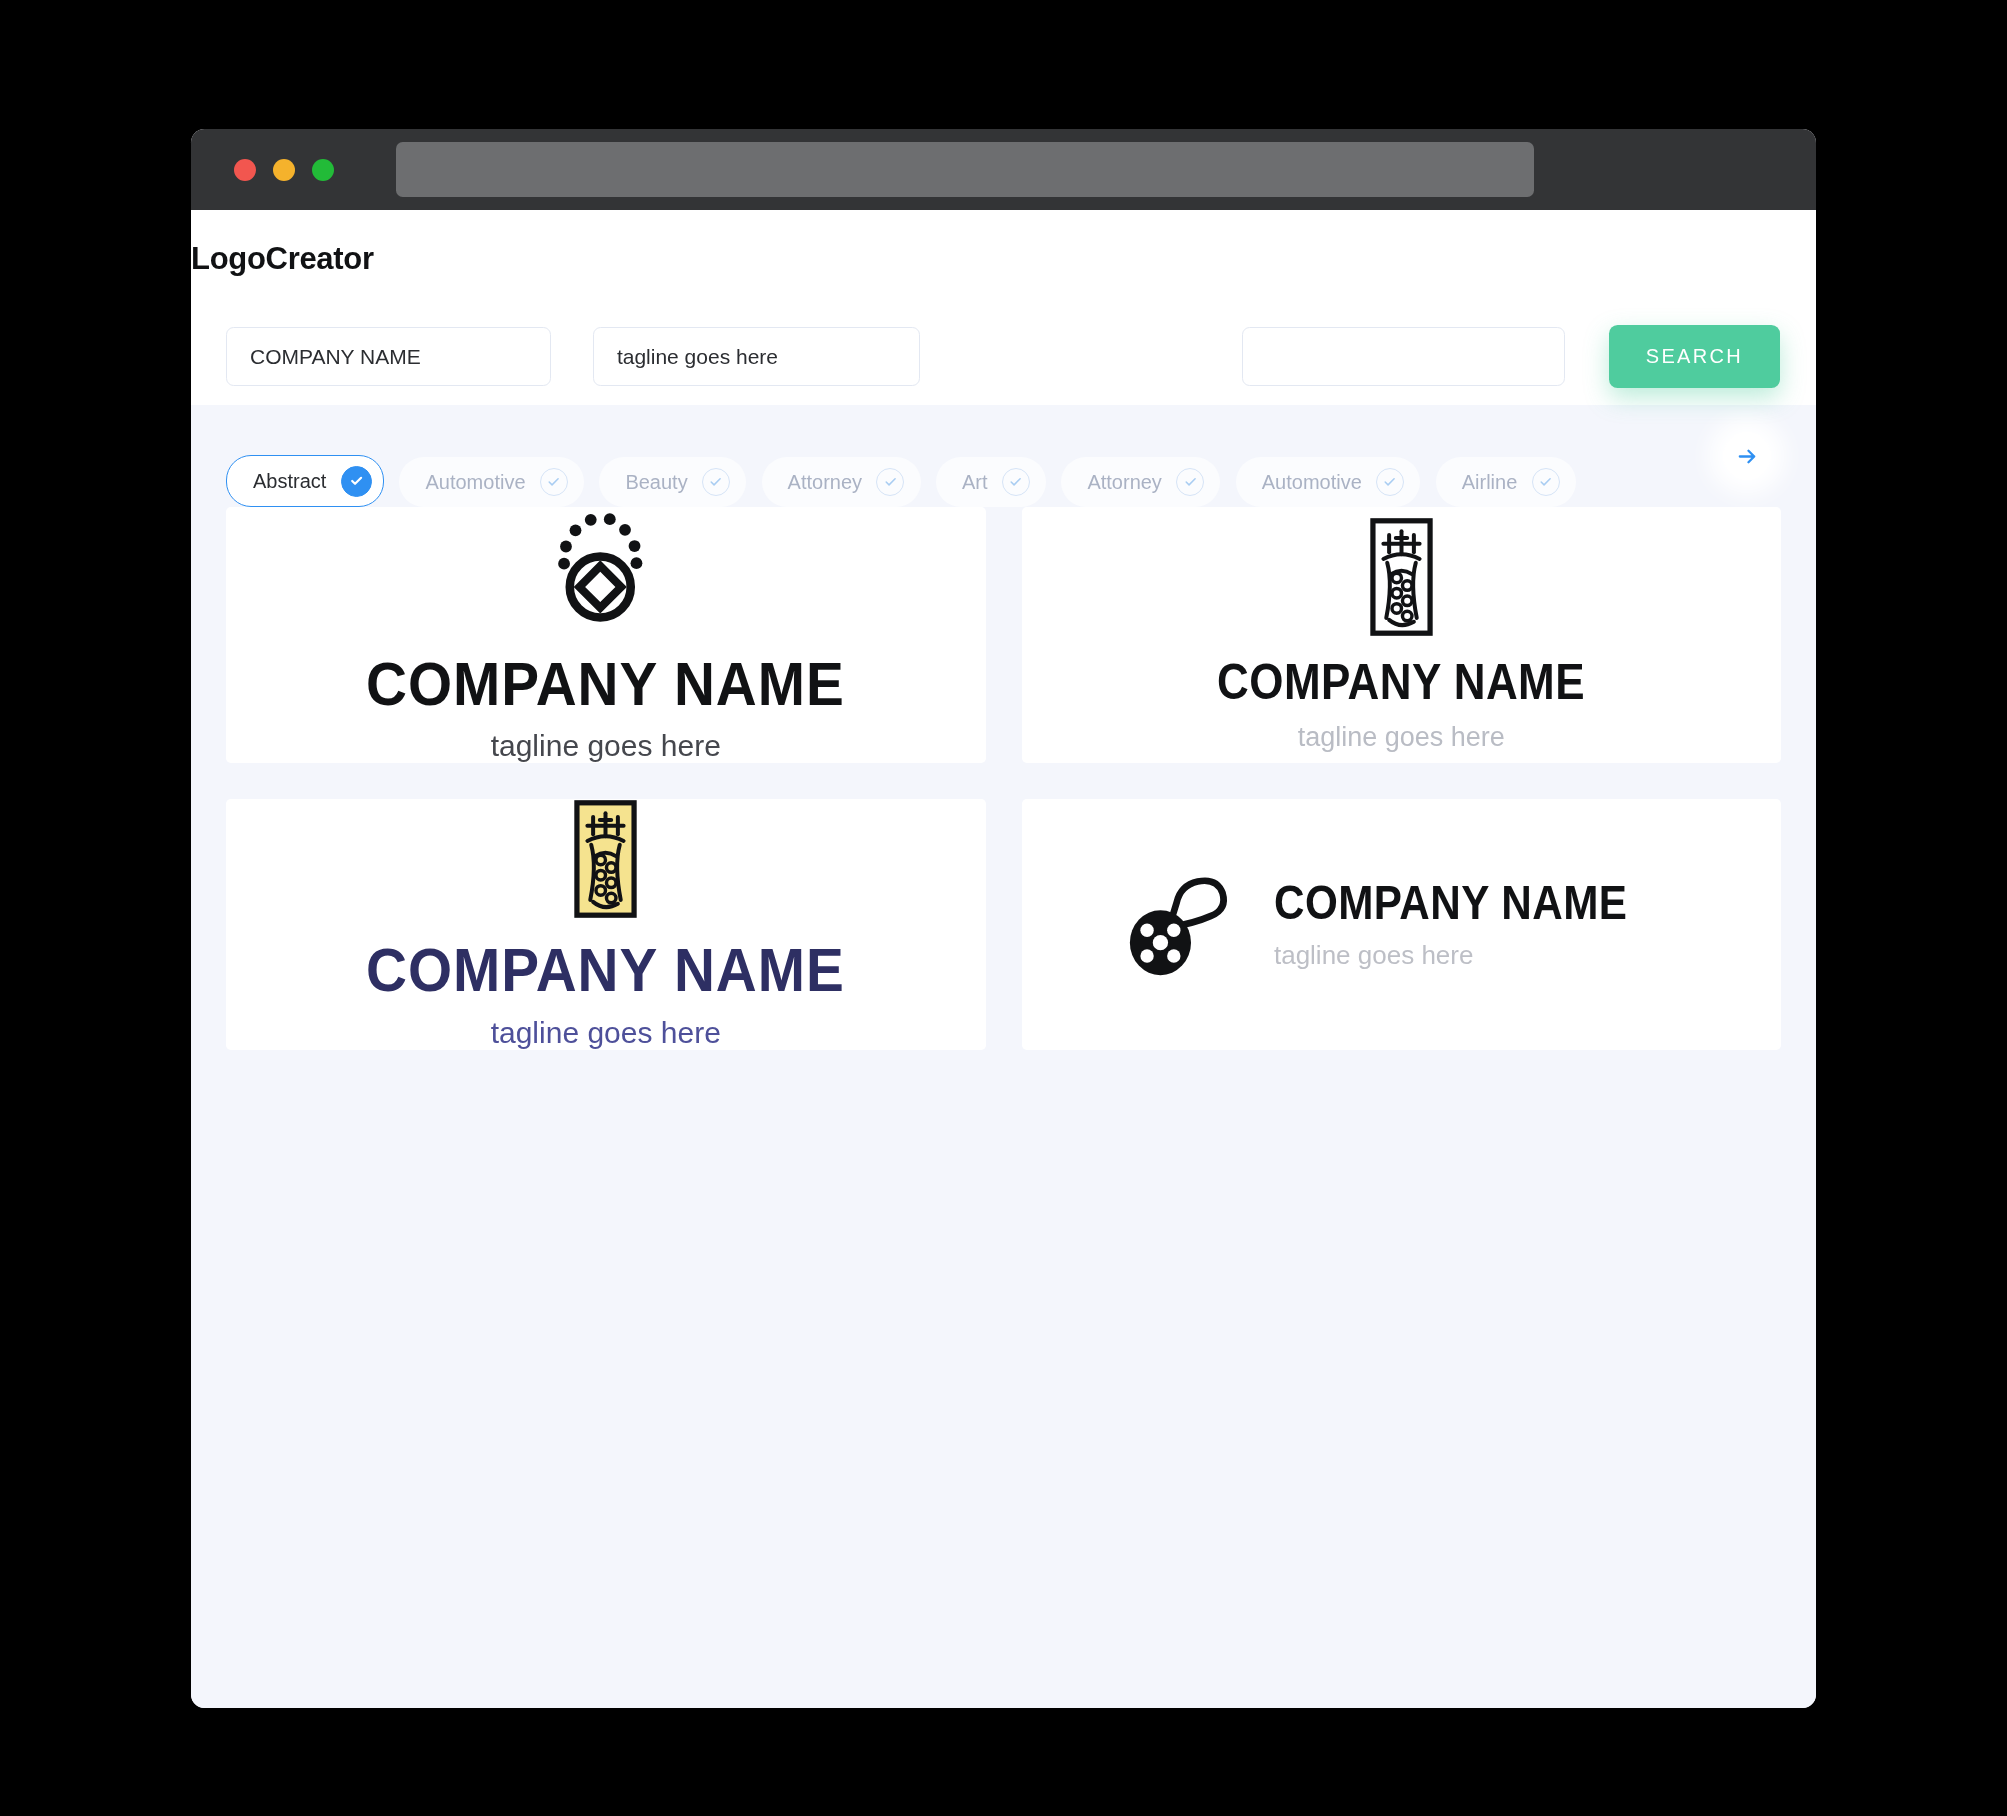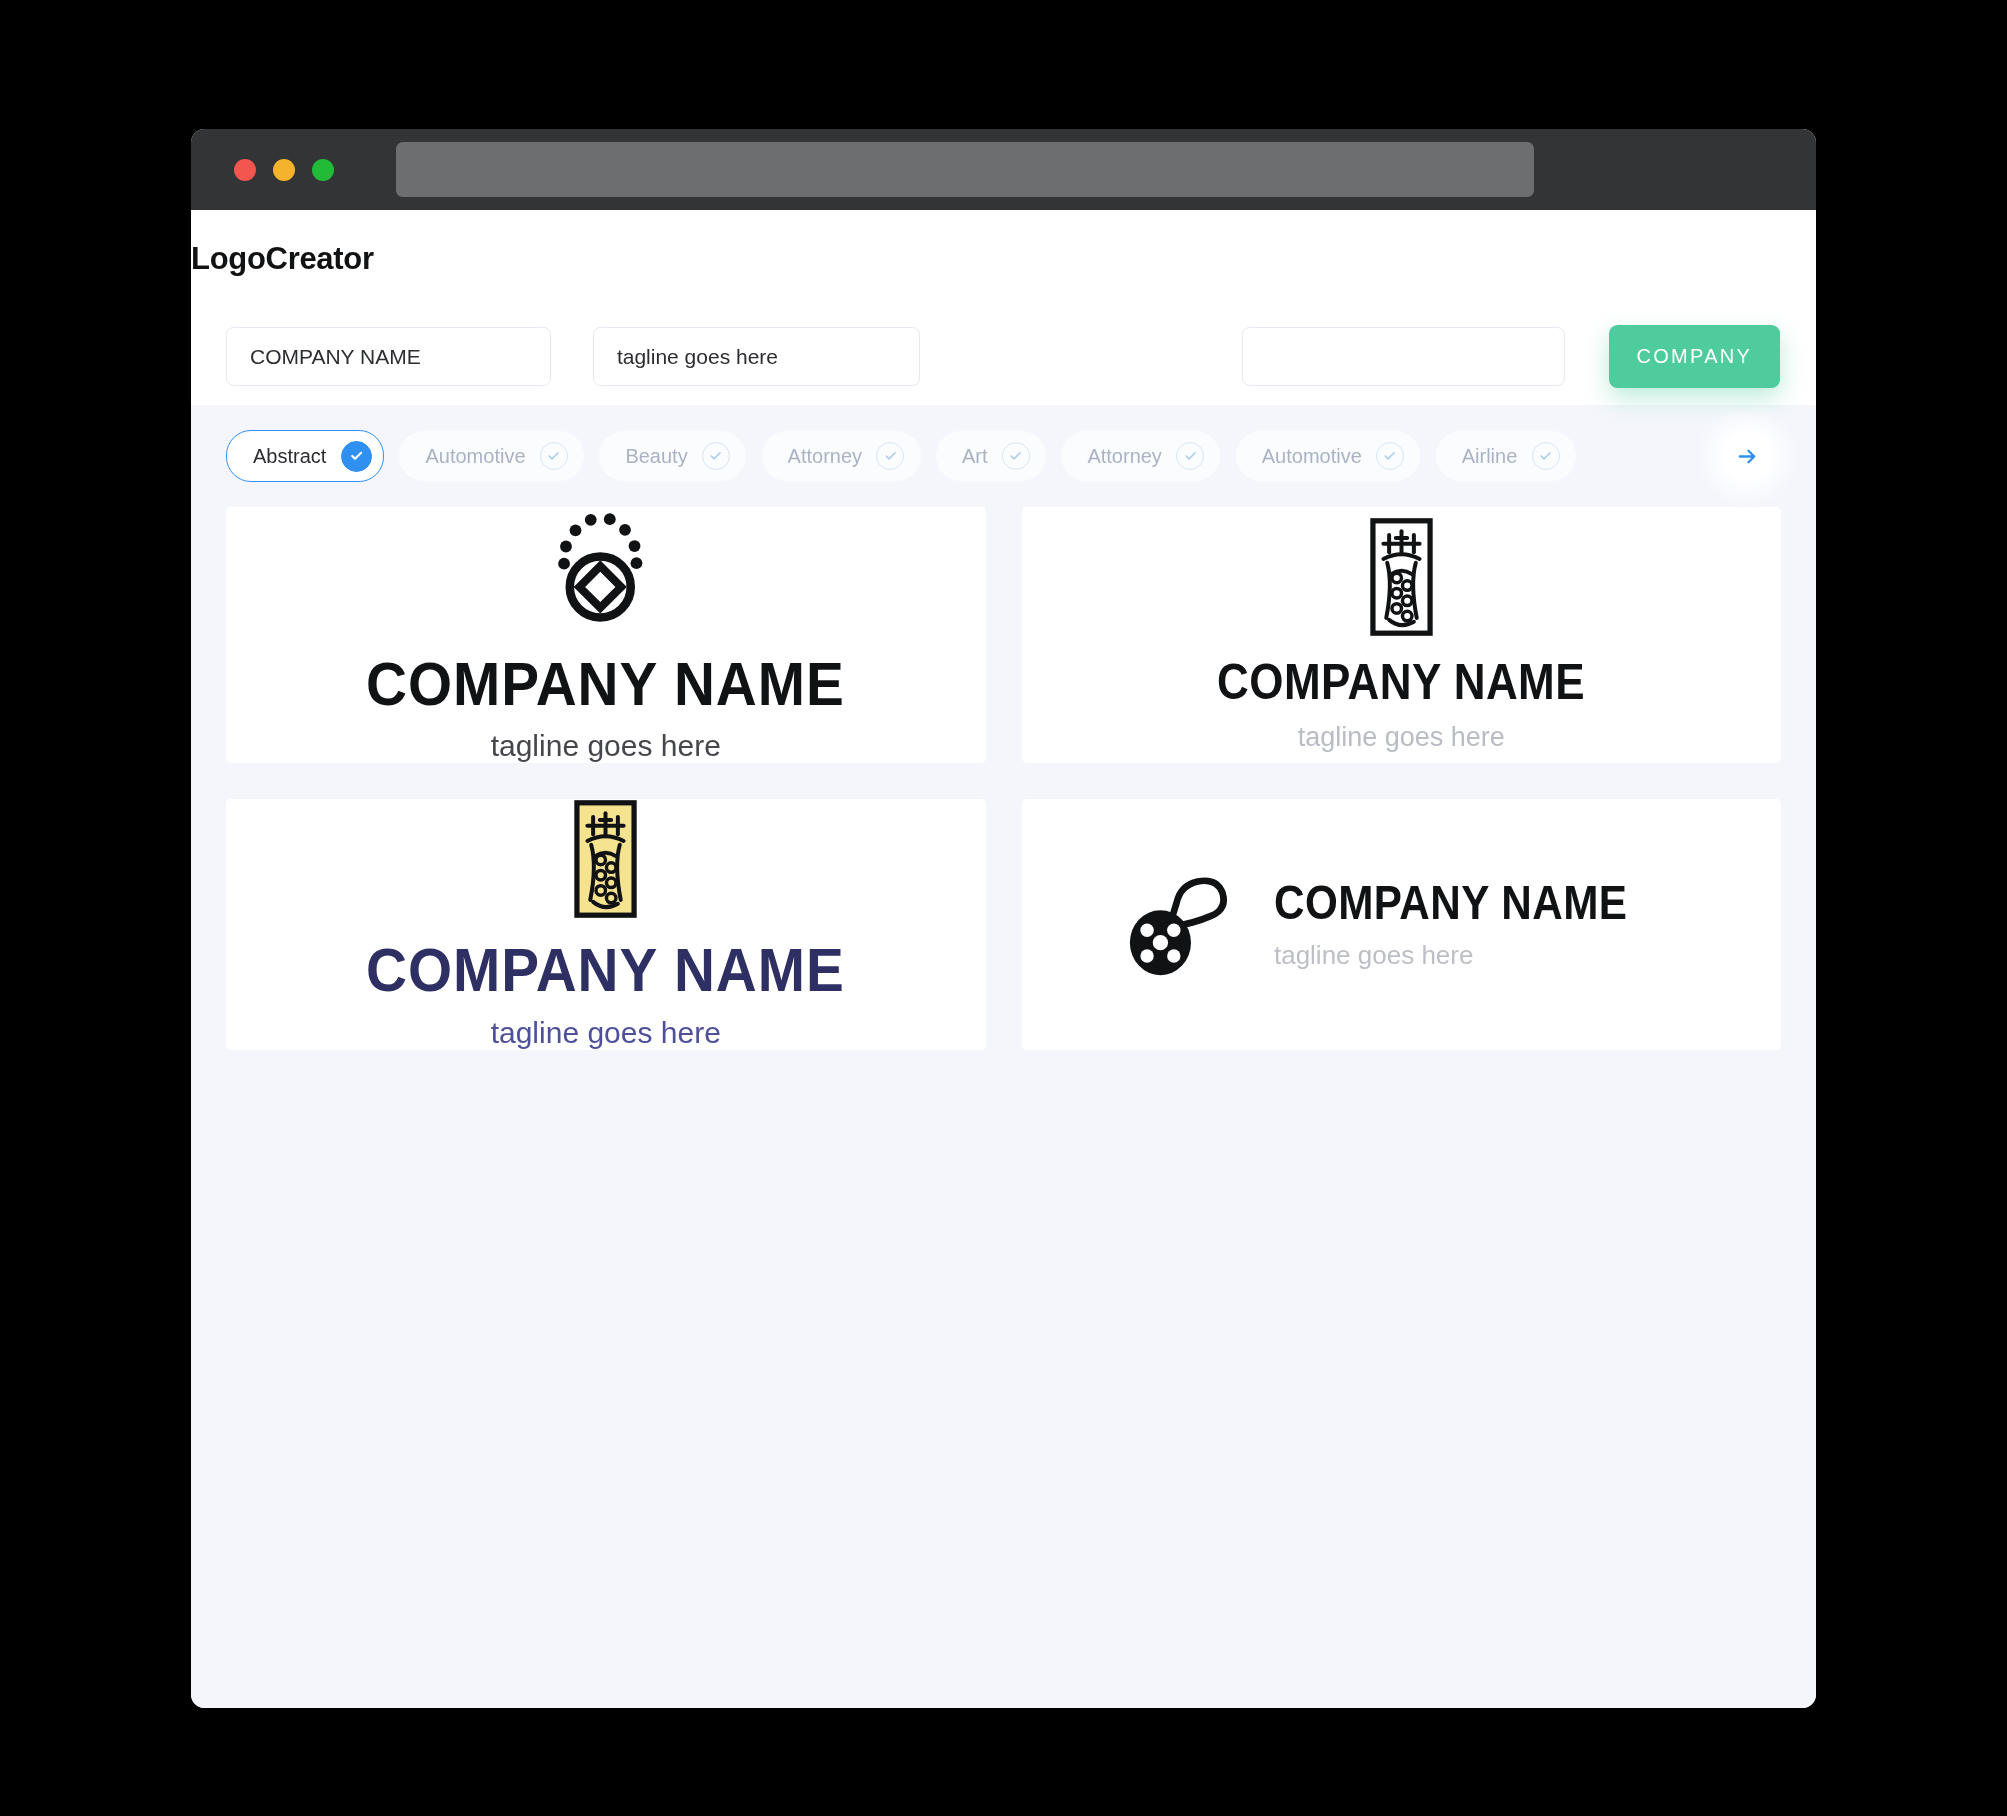--- a/index.html
+++ b/index.html
@@ -116,21 +116,21 @@
     box-shadow: 0 9.6px 25px rgba(79,204,158,0.38);
   }
 
   
   .chips-wrap {
     position: relative;
     height: 102px;
     background: #f4f6fc;
     padding-left: 35px;
     display: flex;
-    align-items: center;
+    align-items: flex-end;
     overflow: hidden;
   }
   .chip {
     flex: none;
     height: 50px;
     border-radius: 25px;
     background: #fbfcfe;
     display: flex;
     align-items: center;
     gap: 14.3px;
@@ -273,21 +273,21 @@
     </div>
 
     <div class="appheader">
       <div class="app-title">LogoCreator</div>
     </div>
 
     <div class="searchbar">
       <input class="field company" type="text" value="COMPANY NAME" style="">
       <input class="field tagline" type="text" value="tagline goes here" style="">
       <input class="field extra" type="text" value="" style="">
-      <button class="search-btn">COMPANY</button>
+      <button class="search-btn">SEARCH</button>
     </div>
 
     <div class="chips-wrap">
 
       <div class="chip active">
         <span class="chip-label">Abstract</span>
         <span class="chip-check">
           <svg viewBox="0 0 24 24" fill="none" stroke="#ffffff" stroke-width="3.4" stroke-linecap="round" stroke-linejoin="round">
               <path d="M5 12.5l4.5 4.5L19 7.5"></path>
             </svg>

